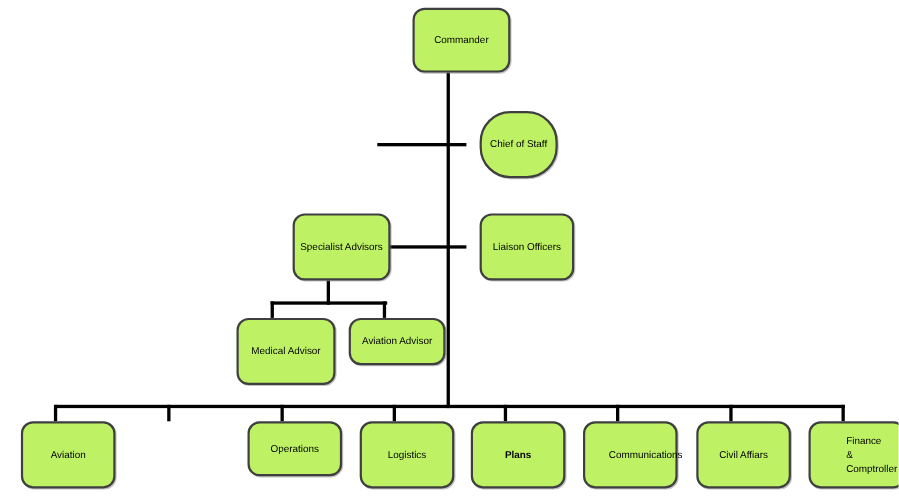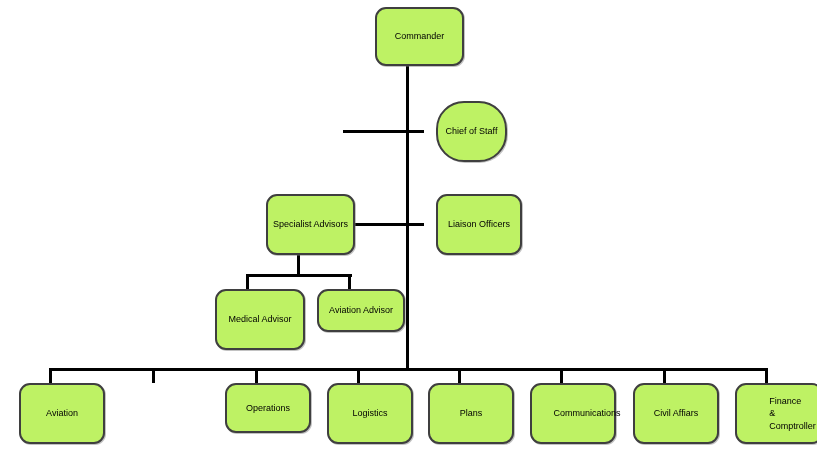--- a/index.html
+++ b/index.html
@@ -86,21 +86,21 @@
 
   <div class="node" style="left:7px; top:383px; width:86px; height:61px;">
     <span class="node-label">Aviation</span>
   </div>
   <div class="node" style="left:213px; top:383px; width:86px; height:50px;">
     <span class="node-label">Operations</span>
   </div>
   <div class="node" style="left:315px; top:383px; width:86px; height:61px;">
     <span class="node-label">Logistics</span>
   </div>
-  <div class="node" style="left:416px; top:383px; width:86px; height:61px;">
+  <div class="node" style="left:416px; top:383px; width:86px; height:61px;font-weight:bold;">
     <span class="node-label">Plans</span>
   </div>
   <div class="node" style="left:518px; top:383px; width:86px; height:61px;padding-left:28px;">
     <span class="node-label">Communications</span>
   </div>
   <div class="node" style="left:621px; top:383px; width:86px; height:61px;">
     <span class="node-label">Civil Affiars</span>
   </div>
   <div class="node" style="left:723px; top:383px; width:88px; height:61px;padding-left:27px;">
     <span class="node-label">Finance

